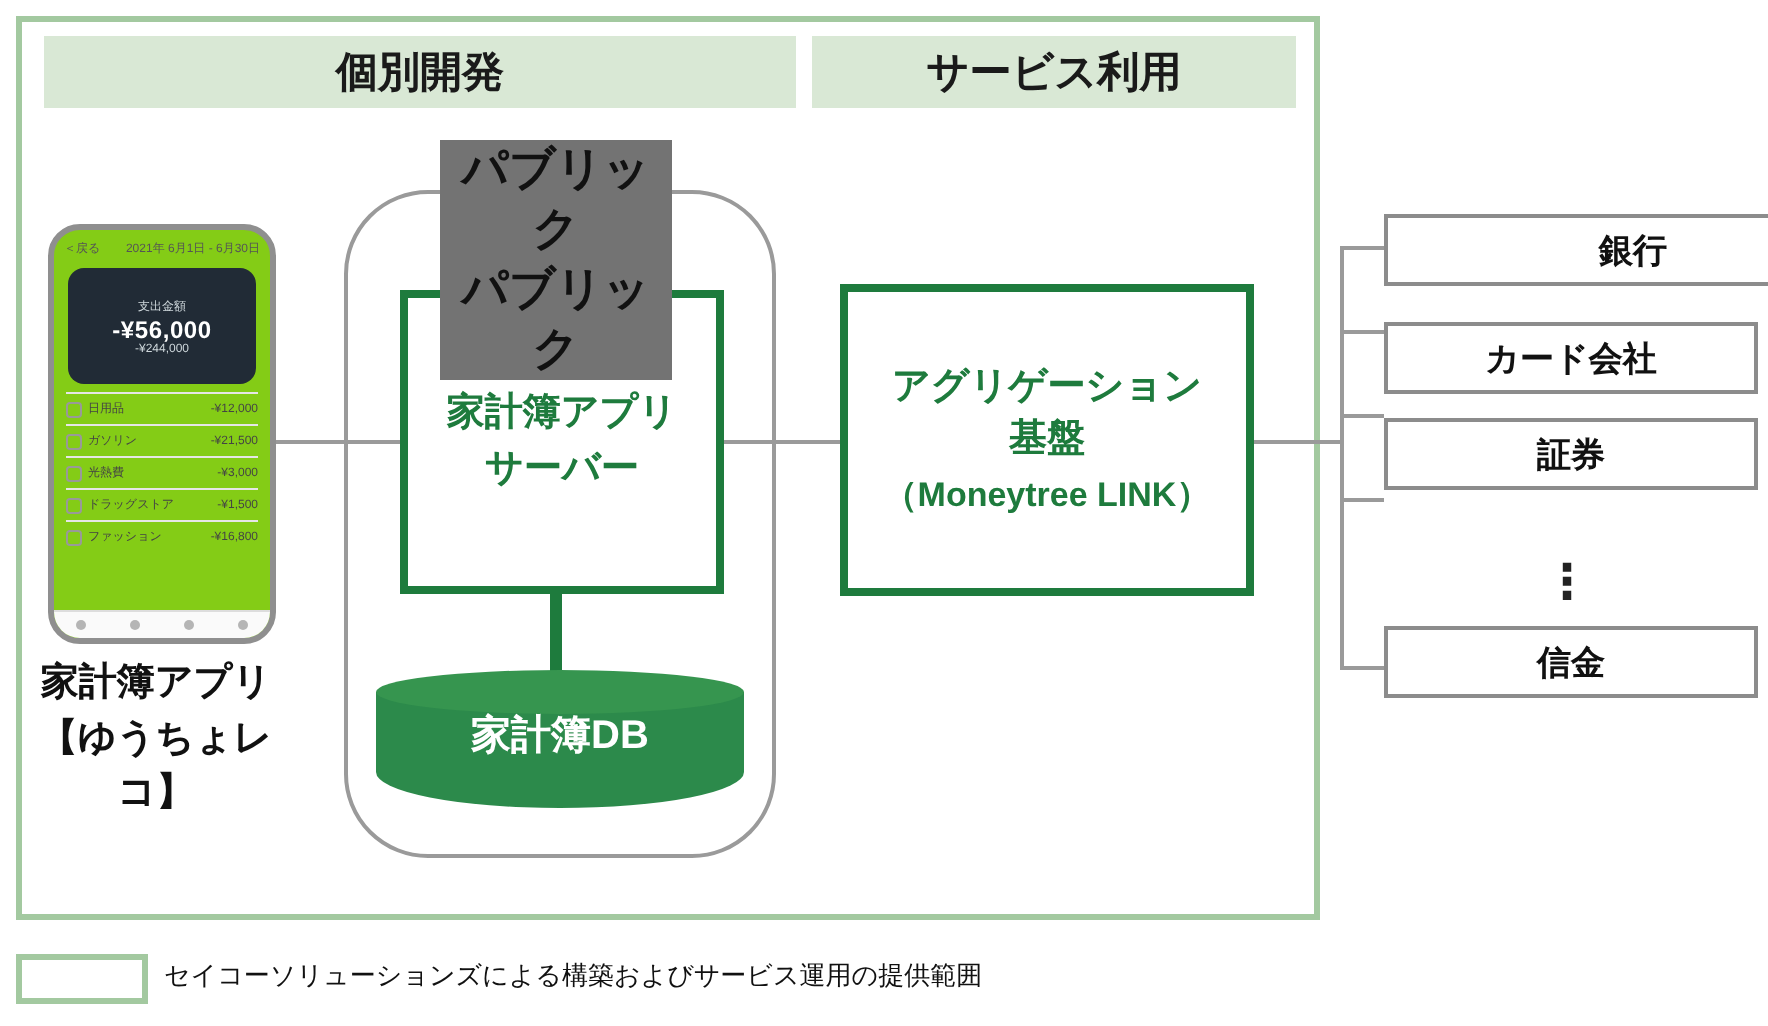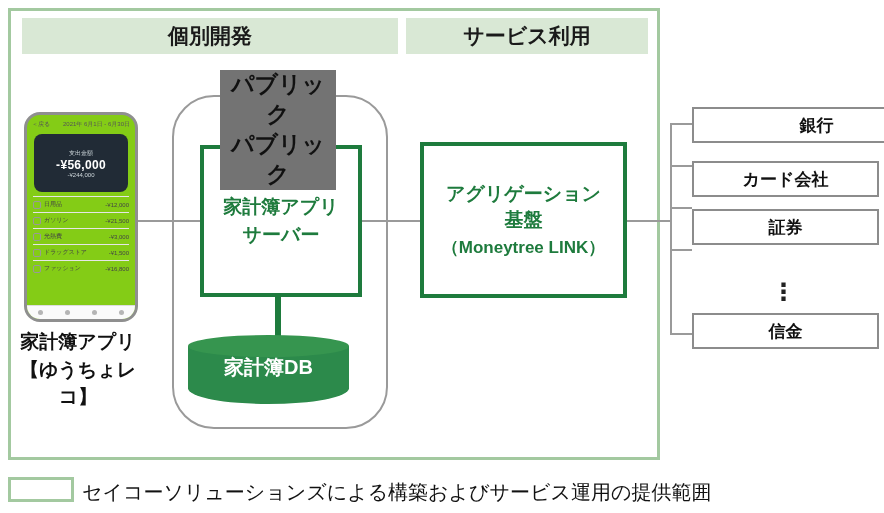--- a/index.html
+++ b/index.html
@@ -19,21 +19,21 @@
   .cloud{position:absolute;left:172px;top:95px;width:212px;height:330px;border:2px solid #9a9a9a;border-radius:42px;background:#fff;}
   .cloud-label{position:absolute;left:220px;top:70px;width:116px;background:#737373;text-align:center;
                font-weight:bold;font-size:23px;line-height:1.3;color:#111;z-index:4;}
   
   .green-box{position:absolute;border:4px solid #1e7b3d;background:#fff;color:#1e7b3d;font-weight:bold;
              display:flex;flex-direction:column;align-items:center;justify-content:center;text-align:center;z-index:3;}
   .server-box{left:200px;top:145px;width:154px;height:144px;font-size:19px;line-height:1.45;}
   .agg-box{left:420px;top:142px;width:199px;height:148px;font-size:19px;line-height:1.4;}
   .agg-box .sub{font-size:17px;margin-top:2px;}
   
-  .db{position:absolute;left:188px;top:346px;width:161px;height:58px;background:#2c8a4b;
+  .db{position:absolute;left:188px;top:346px;width:184px;height:58px;background:#2c8a4b;
       border-radius:0 0 92px 92px / 0 0 18px 18px;z-index:3;}
   .db::before{content:"";position:absolute;left:0;top:-11px;width:100%;height:22px;background:#36954f;border-radius:50%;}
   .db-label{position:absolute;left:0;top:8px;width:100%;text-align:center;color:#fff;font-weight:bold;font-size:20px;z-index:1;position:relative;}
   
   .hline{position:absolute;height:2px;background:#9a9a9a;z-index:1;}
   .vline{position:absolute;width:2px;background:#9a9a9a;z-index:1;}
   .db-link{position:absolute;left:275px;top:289px;width:6px;height:60px;background:#1e7b3d;z-index:2;}
   
   .dest-box{position:absolute;left:692px;width:183px;height:32px;border:2px solid #8c8c8c;background:#fff;
             display:flex;align-items:center;justify-content:center;font-weight:bold;font-size:17px;color:#111;z-index:3;}
@@ -55,21 +55,21 @@
   .phone-row .lft{display:flex;align-items:center;gap:3px;}
   .row-dot{width:6px;height:6px;border:1px solid #999;border-radius:2px;display:inline-block;}
   .phone-nav{position:absolute;bottom:0;left:0;width:100%;height:13px;border-top:1px solid #ddd;background:#fafafa;
              display:flex;align-items:center;justify-content:space-around;}
   .nav-dot{width:5px;height:5px;border-radius:50%;background:#b5b5b5;}
   
   .phone-caption{position:absolute;left:2px;top:328px;width:152px;text-align:center;font-weight:bold;font-size:19px;
                  color:#111;line-height:1.45;z-index:3;}
   
   .legend-swatch{position:absolute;left:8px;top:477px;width:60px;height:19px;border:3px solid #a3c9a0;background:#fff;}
-  .legend-text{position:absolute;left:82px;top:479px;font-size:20px;color:#111;}
+  .legend-text{position:absolute;left:82px;top:479px;font-size:13px;color:#111;}
 </style>
 </head>
 <body>
 
 <div class="stage">
 
   <div class="outer-box"></div>
 
   <div class="band band-left">個別開発</div>
   <div class="band band-mid">サービス利用</div>

